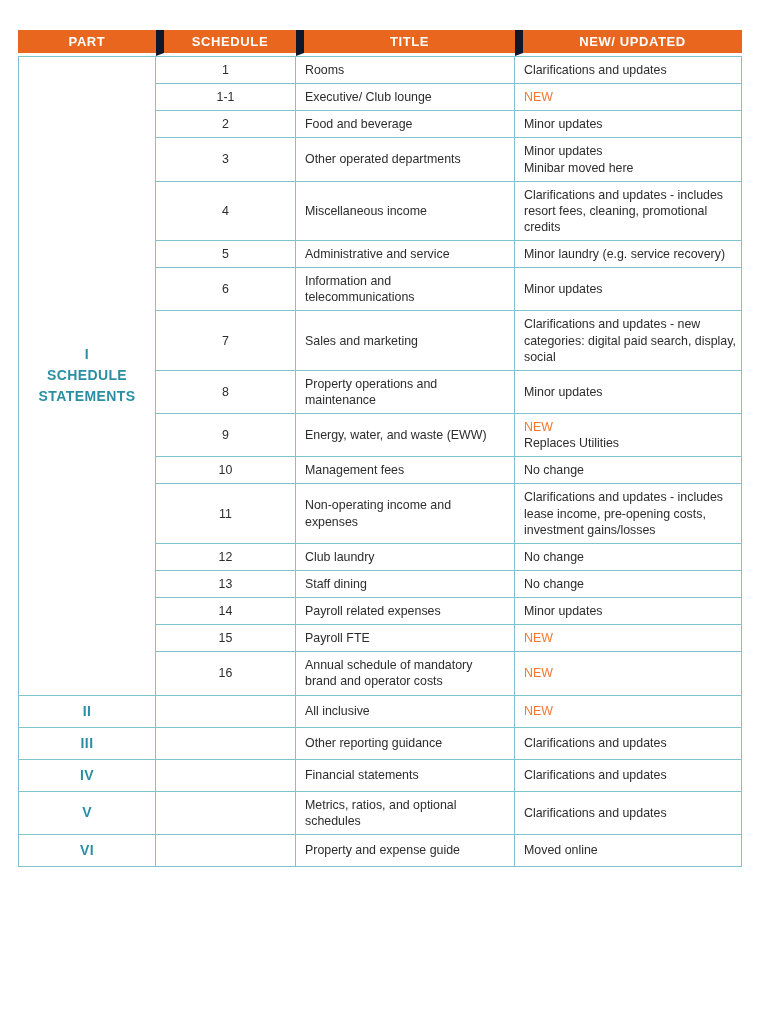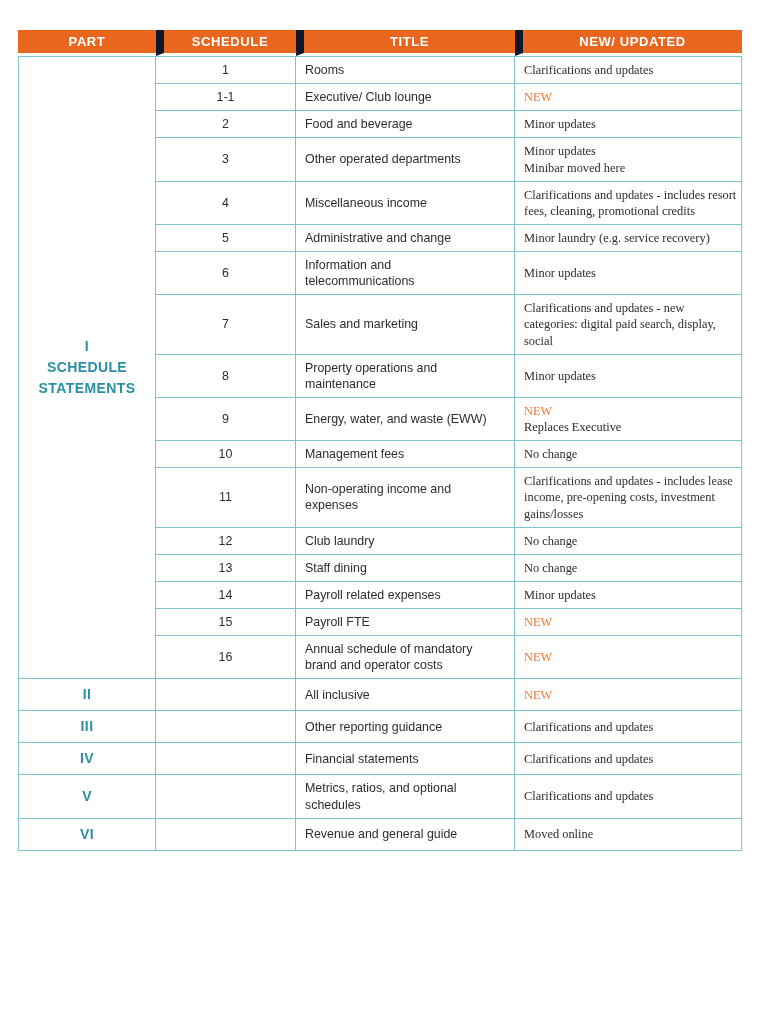--- a/index.html
+++ b/index.html
@@ -56,21 +56,21 @@
     border-left: 1px solid var(--border-teal, #7FC3CF);
     text-align: center;
     color: var(--teal-text, #2B8FA3);
     font-weight: bold;
     font-size: 14px;
     letter-spacing: 0.4px;
   }
   td.part-cell .part-line { line-height: 1.5; }
   td.schedule-cell { text-align: center; }
   td.title-cell { text-align: left; padding-left: 9px; padding-right: 11px; }
-  td.status-cell { text-align: left; padding-left: 9px; padding-right: 4px; font-family: Liberation Serif, serif; }
+  td.status-cell { text-align: left; padding-left: 9px; padding-right: 4px; }
   .status-line { display: block; }
   .status-line.new { color: var(--new-orange, #F5772F); }
 </style>
 </head>
 <body>
 
 <div class="page">
   <table class="sched">
     <colgroup>
       <col style="width:138px">
@@ -123,21 +123,21 @@
         </tr>
         <tr>
           <td class="schedule-cell">4</td>
           <td class="title-cell">Miscellaneous income</td>
           <td class="status-cell">
             <span class="status-line">Clarifications and updates - includes resort fees, cleaning, promotional credits</span>
           </td>
         </tr>
         <tr>
           <td class="schedule-cell">5</td>
-          <td class="title-cell">Administrative and change</td>
+          <td class="title-cell">Administrative and service</td>
           <td class="status-cell">
             <span class="status-line">Minor laundry (e.g. service recovery)</span>
           </td>
         </tr>
         <tr>
           <td class="schedule-cell">6</td>
           <td class="title-cell">Information and telecommunications</td>
           <td class="status-cell">
             <span class="status-line">Minor updates</span>
           </td>
@@ -154,21 +154,21 @@
           <td class="title-cell">Property operations and maintenance</td>
           <td class="status-cell">
             <span class="status-line">Minor updates</span>
           </td>
         </tr>
         <tr>
           <td class="schedule-cell">9</td>
           <td class="title-cell">Energy, water, and waste (EWW)</td>
           <td class="status-cell">
             <span class="status-line new">NEW</span>
-            <span class="status-line">Replaces Executive</span>
+            <span class="status-line">Replaces Utilities</span>
           </td>
         </tr>
         <tr>
           <td class="schedule-cell">10</td>
           <td class="title-cell">Management fees</td>
           <td class="status-cell">
             <span class="status-line">No change</span>
           </td>
         </tr>
         <tr>
@@ -251,20 +251,20 @@
           <td class="title-cell">Metrics, ratios, and optional schedules</td>
           <td class="status-cell">
             <span class="status-line">Clarifications and updates</span>
           </td>
         </tr>
         <tr>
           <td class="part-cell" rowspan="1">
             <div class="part-line">VI</div>
           </td>
           <td class="schedule-cell"></td>
-          <td class="title-cell">Revenue and general guide</td>
+          <td class="title-cell">Property and expense guide</td>
           <td class="status-cell">
             <span class="status-line">Moved online</span>
           </td>
         </tr>
       </tbody>
   </table>
 </div>
 
 </body></html>

